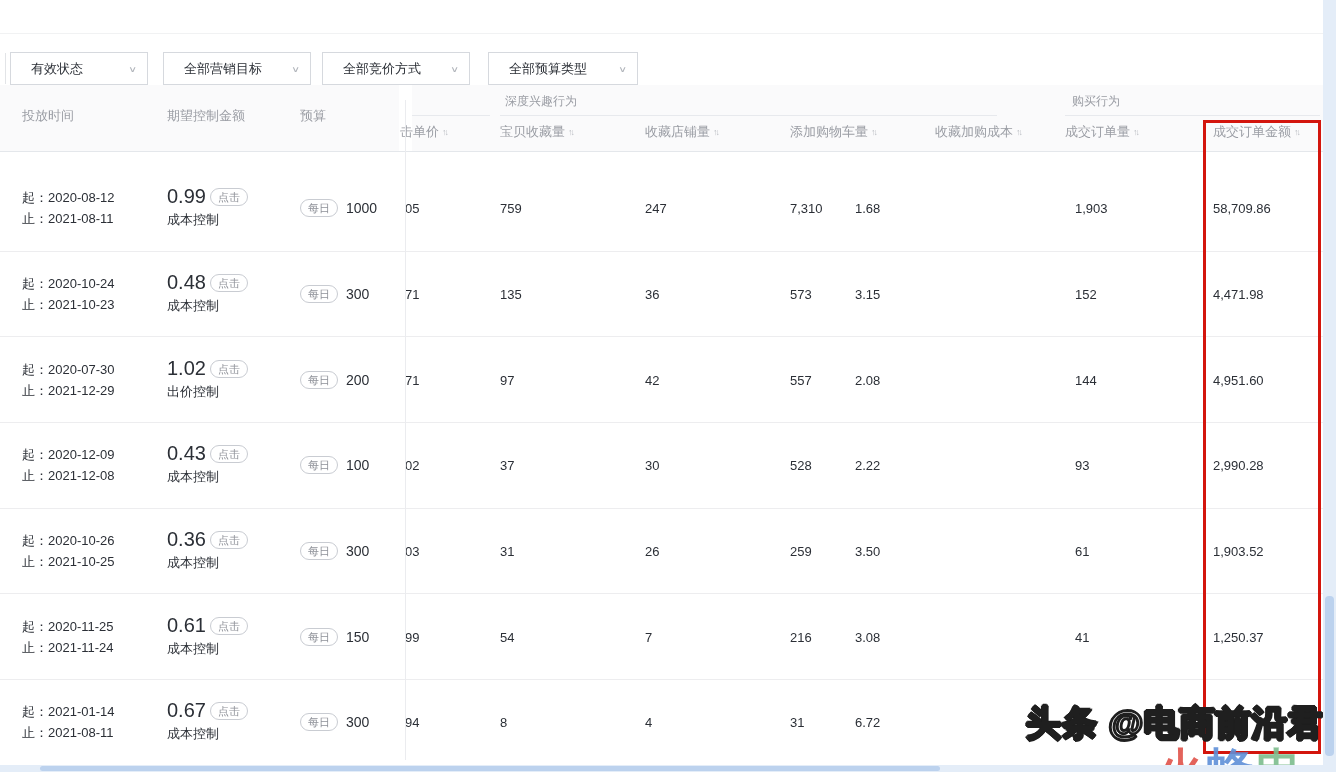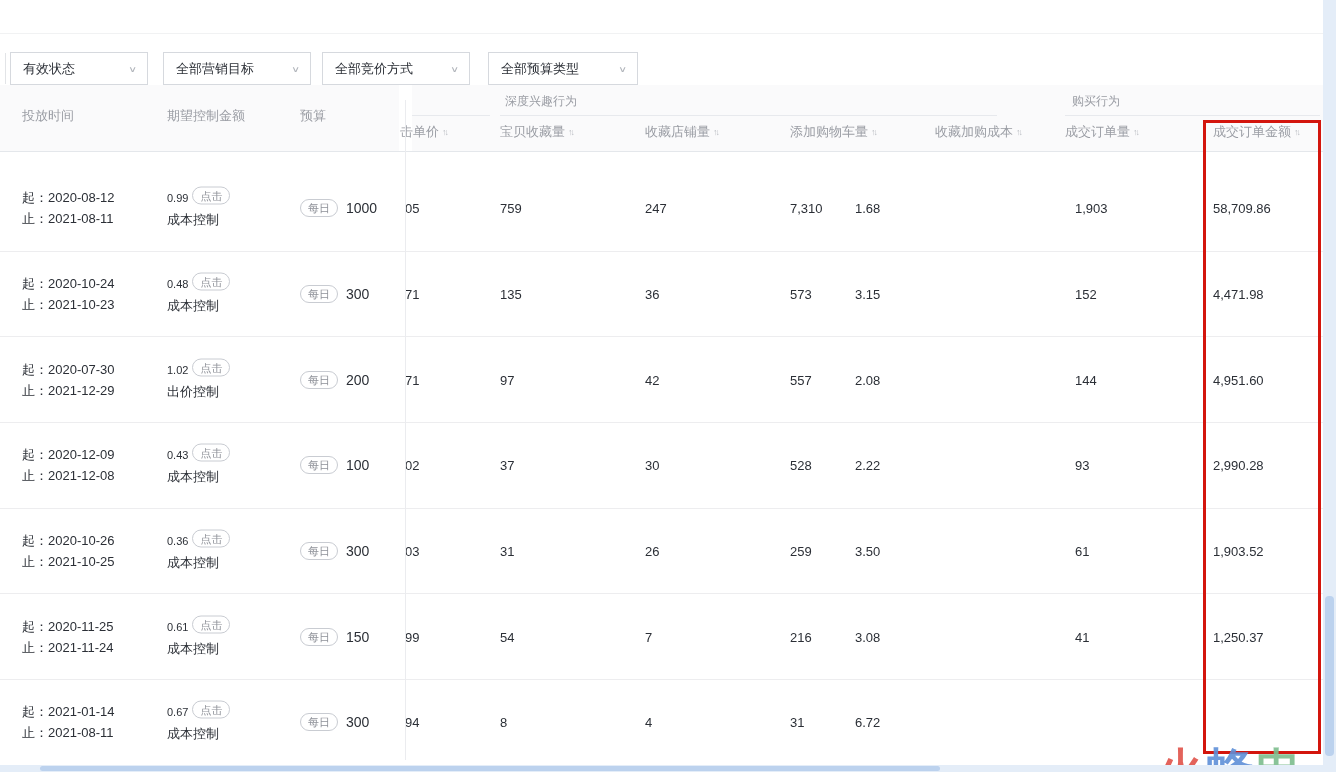--- a/index.html
+++ b/index.html
@@ -3,21 +3,21 @@
 <meta charset="utf-8">
 <style>
 *{margin:0;padding:0;box-sizing:border-box}
 html,body{width:1336px;height:772px}
 body{font-family:"Liberation Sans","DejaVu Sans",sans-serif;background:#fff;overflow:hidden}
 .page{position:relative;width:1336px;height:772px;background:#fff;overflow:hidden}
 .topline{position:absolute;left:0;top:33px;width:1336px;height:1px;background:#f1f2f3}
 .edge-stub{position:absolute;left:5px;top:53px;width:1px;height:31px;background:#e2e4e7}
 
 
-.select{position:absolute;top:52px;height:33px;border:1px solid #d6d9de;border-radius:0;background:#fff;display:flex;align-items:center;justify-content:space-between;padding:0 10px 0 12px;font-size:13px;color:#2b2f36;cursor:pointer}
+.select{position:absolute;top:52px;height:33px;border:1px solid #d6d9de;border-radius:0;background:#fff;display:flex;align-items:center;justify-content:space-between;padding:0 10px 0 20px;font-size:13px;color:#2b2f36;cursor:pointer}
 .sel-status{left:10px;width:138px}
 .sel-goal{left:163px;width:148px}
 .sel-bid{left:322px;width:148px}
 .sel-budget{left:488px;width:150px}
 .chev{color:#b0b4ba;font-size:12px;transform:scaleY(.7);margin-left:8px}
 .search{position:absolute;left:1126px;top:52px;width:166px;height:33px;border:1px solid #d6d9de;border-radius:6px;display:flex;align-items:center;padding:0 10px;background:#fff}
 .mag{position:relative;width:12px;height:12px;margin-right:7px;flex:0 0 auto}
 .mag::before{content:"";position:absolute;left:0;top:0;width:8px;height:8px;border:1.5px solid #b4b8bf;border-radius:50%}
 .mag::after{content:"";position:absolute;left:8px;top:9px;width:4px;height:1.5px;background:#b4b8bf;transform:rotate(45deg)}
 .search input{border:none;outline:none;flex:1;min-width:0;font-size:13px;color:#2b2f36;font-family:inherit;background:transparent}
@@ -42,21 +42,21 @@
 .th-low{top:38px}
 .x-date{left:22px}.x-ctrl{left:167px}.x-budget{left:300px}.x-cut{left:400px}.x-fav{left:500px}
 .x-shop{left:645px}.x-cart{left:790px}.x-cost{left:935px}.x-ocount{left:1065px}.x-oamt{left:1213px}
 
 
 .tbody{position:absolute;left:0;top:166px;width:1336px}
 .row{position:relative;width:1336px;height:85.7px;border-bottom:1px solid #ededef;background:#fff}
 .cell{position:absolute;top:50%;transform:translateY(-50%);font-size:13px;color:#2b2f36;white-space:nowrap}
 .cl-date{left:22px;line-height:21px}
 .cl-ctrl{left:167px;line-height:21px}
-.cl-ctrl .val{font-size:11px}
+.cl-ctrl .val{font-size:20px}
 .cl-budget{left:300px;display:flex;align-items:center}
 .cl-budget .val{font-size:14px}
 .cl-cut{left:405px}
 .cl-fav{left:500px}
 .cl-shop{left:645px}
 .cl-cart{left:790px}
 .cl-cost{left:855px}
 .cl-ocount{left:1075px}
 .cl-oamt{left:1213px}
 .pill{display:inline-block;border:1px solid #c9ccd2;border-radius:10px;font-size:11px;color:#8f9299;line-height:16px;padding:0 7px}
@@ -322,20 +322,21 @@
     <div class="cell cl-cost">6.72</div>
     <div class="cell cl-ocount"></div>
     <div class="cell cl-oamt"></div>
   </div>
 </div>
 
   <div class="vline"></div>
   <div class="redbox"></div>
 
   <div class="wm-logo"><span class="wm-red">火</span><span class="wm-blue">蜂</span><span class="wm-green">电</span></div>
+  <div class="wm-text">头条 @电商前沿君</div>
 
   <div class="vscroll">
     <div class="vthumb"></div>
   </div>
   <div class="hscroll">
     <div class="hthumb"></div>
   </div>
 </div>
 
 </body></html>

